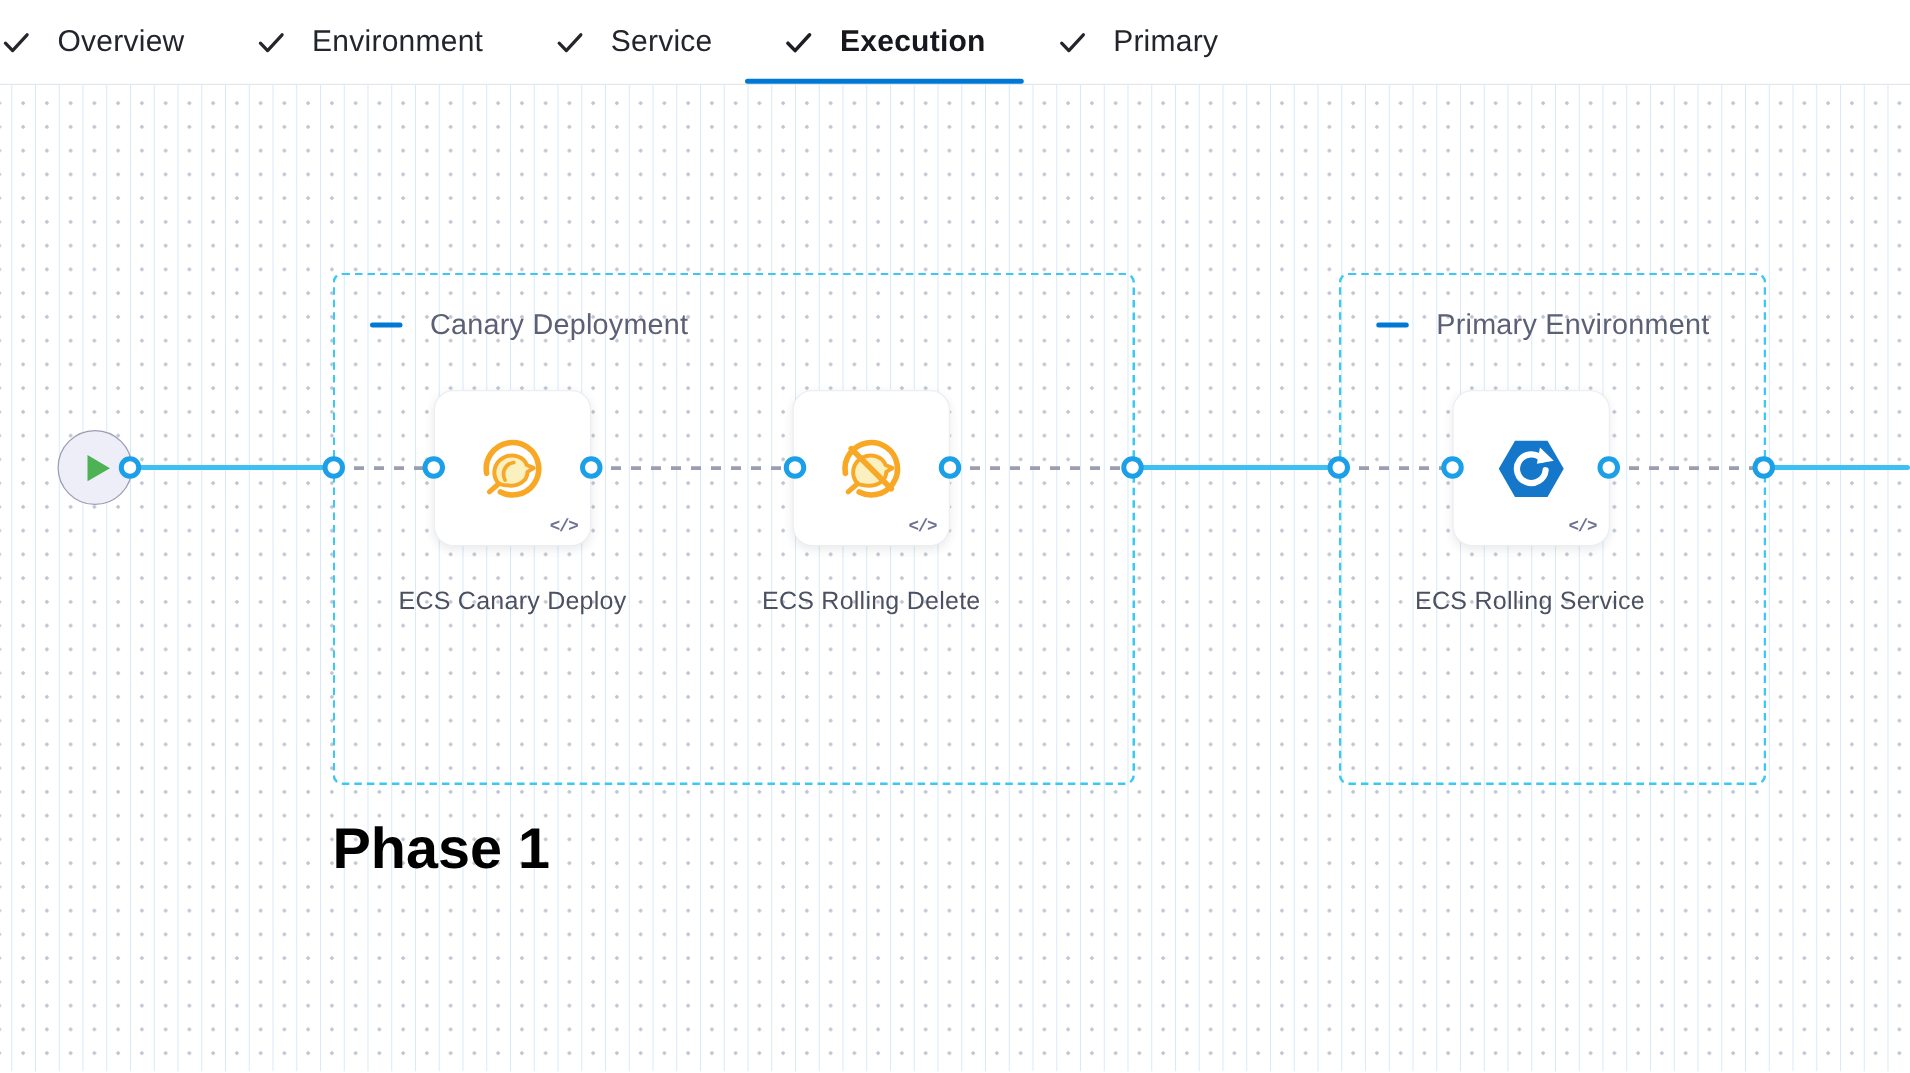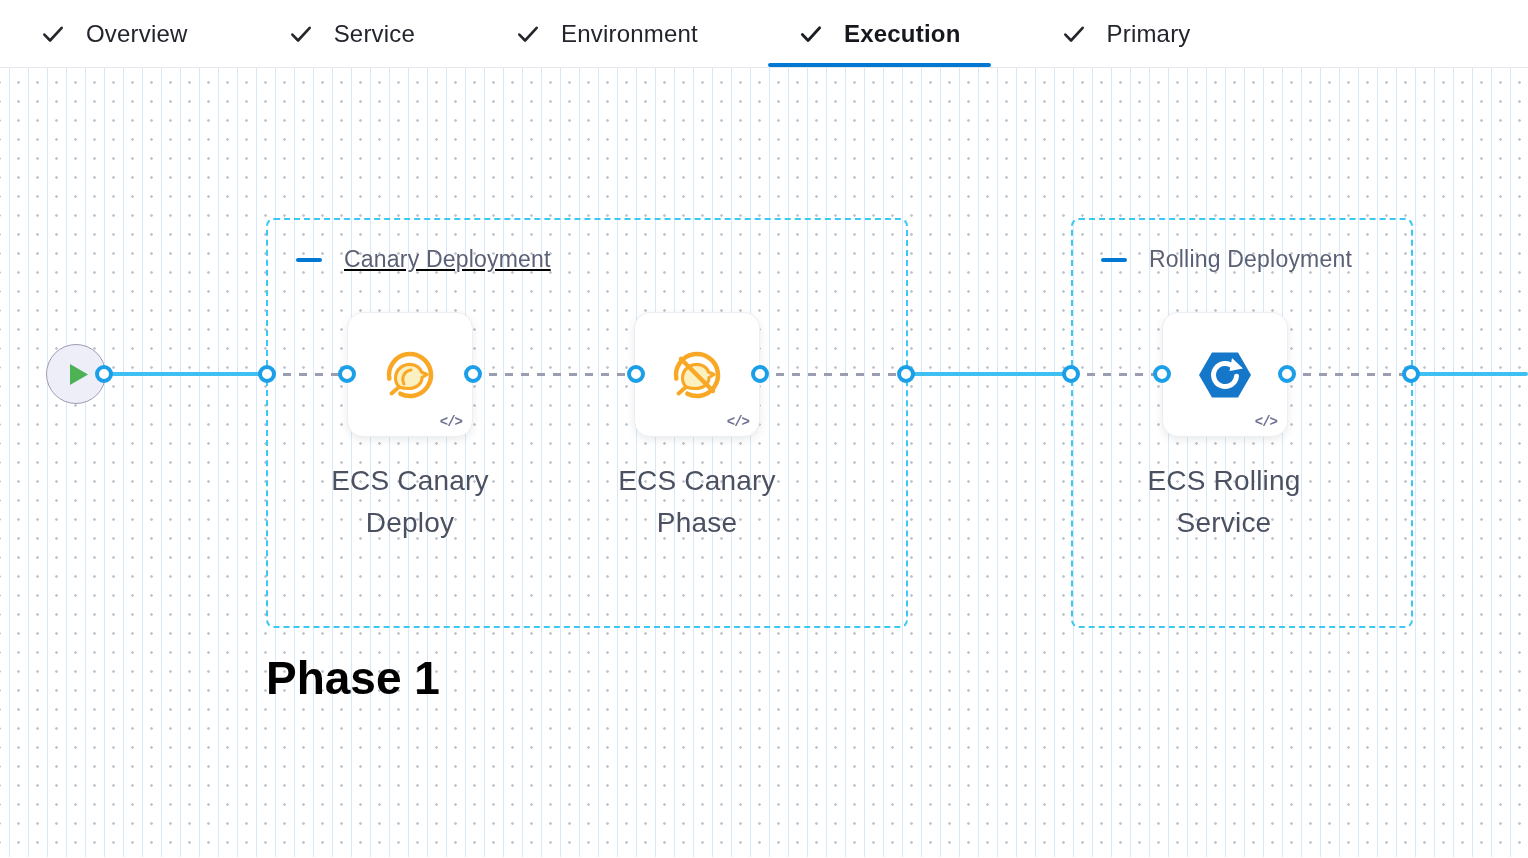--- a/index.html
+++ b/index.html
@@ -1,21 +1,21 @@
 <!DOCTYPE html>
 <html><head>
 <meta charset="utf-8">
 <style>
   * { margin:0; padding:0; box-sizing:border-box; }
   html,body { width:1528px; height:858px; font-family:"Liberation Sans", sans-serif; background:#fff; overflow:hidden; }
 
   
   .tabbar {
     height:68px; background:#fff; border-bottom:1px solid #E6E7EA;
-    display:flex; align-items:center; padding-left:40px; gap:100px;
+    display:flex; align-items:center; gap:56px;
   }
   .tab { display:flex; align-items:center; gap:20px; height:100%; position:relative; cursor:pointer; }
   .tab-label { font-size:24px; color:#23252D; font-weight:500; letter-spacing:0.2px; }
   .tab.active .tab-label { font-weight:700; color:#16181E; }
   .tab.active::after {
     content:""; position:absolute; left:-30px; right:-30px; bottom:0; height:4px;
     background:#0278D5; border-radius:3px;
   }
   .check-icon { width:26px; height:26px; flex:0 0 auto; }
 
@@ -28,21 +28,21 @@
     background-size:19px 19px, 19px 19px;
     background-position:9px 5px, 9px 0;
     overflow:hidden;
   }
 
   
   .group-box {
     position:absolute; top:150px; height:410px;
     border:2px dashed #3BC8F3; border-radius:8px;
   }
-  .group-1 { left:266px; width:642px;text-decoration:underline; }
+  .group-1 { left:266px; width:642px; }
   .group-2 { left:1071px; width:342px; }
   .group-header { display:flex; align-items:center; gap:22px; padding:26px 0 0 28px; }
   .minus-icon { width:26px; height:4px; background:#0278D5; border-radius:2px; cursor:pointer; }
   .group-title { font-size:23px; color:#5C6075; font-weight:500; letter-spacing:0.2px; }
 
   
   .line-solid { position:absolute; top:304px; height:4px; background:#3FC0F3; border-radius:2px; z-index:3; }
   .line-dashed {
     position:absolute; top:305px; height:3px; z-index:3;
     background-image:repeating-linear-gradient(90deg, #9B9DB1 0 8px, transparent 8px 16px);
@@ -75,21 +75,21 @@
   .card-3 { left:1162px; }
   .code-badge {
     position:absolute; right:10px; bottom:6px; font-size:14px; color:#6E7191;
     font-family:"Liberation Mono", monospace; font-weight:700; letter-spacing:-1px;
   }
   .step-icon { width:64px; height:64px; }
 
   
   .step-label {
     position:absolute; top:392px; width:200px; text-align:center; z-index:5;
-    font-size:28px; font-weight:500; color:#4C5162; line-height:42px; letter-spacing:0.2px;
+    font-size:20px; font-weight:500; color:#4C5162; line-height:42px; letter-spacing:0.2px;
   }
   .label-1 { left:310px; }
   .label-2 { left:597px; }
   .label-3 { left:1124px; }
 
   
   .phase-label {
     position:absolute; top:583px; text-align:left; z-index:5;
     font-size:46px; font-weight:700; color:#000;
   }
@@ -103,27 +103,27 @@
   <div class="tab">
     <svg class="check-icon" viewBox="0 0 24 24">
         <path d="M4 12.5 L9.3 18 L20 6.3" fill="none" stroke="#24262C" stroke-width="2.4" stroke-linecap="round" stroke-linejoin="round"></path>
       </svg>
     <span class="tab-label">Overview</span>
   </div>
   <div class="tab">
     <svg class="check-icon" viewBox="0 0 24 24">
         <path d="M4 12.5 L9.3 18 L20 6.3" fill="none" stroke="#24262C" stroke-width="2.4" stroke-linecap="round" stroke-linejoin="round"></path>
       </svg>
+    <span class="tab-label">Environment</span>
+  </div>
+  <div class="tab">
+    <svg class="check-icon" viewBox="0 0 24 24">
+        <path d="M4 12.5 L9.3 18 L20 6.3" fill="none" stroke="#24262C" stroke-width="2.4" stroke-linecap="round" stroke-linejoin="round"></path>
+      </svg>
     <span class="tab-label">Service</span>
-  </div>
-  <div class="tab">
-    <svg class="check-icon" viewBox="0 0 24 24">
-        <path d="M4 12.5 L9.3 18 L20 6.3" fill="none" stroke="#24262C" stroke-width="2.4" stroke-linecap="round" stroke-linejoin="round"></path>
-      </svg>
-    <span class="tab-label">Environment</span>
   </div>
   <div class="tab active">
     <svg class="check-icon" viewBox="0 0 24 24">
         <path d="M4 12.5 L9.3 18 L20 6.3" fill="none" stroke="#1C1E24" stroke-width="2.6" stroke-linecap="round" stroke-linejoin="round"></path>
       </svg>
     <span class="tab-label">Execution</span>
   </div>
   <div class="tab">
     <svg class="check-icon" viewBox="0 0 24 24">
         <path d="M4 12.5 L9.3 18 L20 6.3" fill="none" stroke="#24262C" stroke-width="2.4" stroke-linecap="round" stroke-linejoin="round"></path>
@@ -136,21 +136,21 @@
 
   <div class="group-box group-1">
     <div class="group-header">
       <div class="minus-icon"></div>
       <span class="group-title">Canary Deployment</span>
     </div>
   </div>
   <div class="group-box group-2">
     <div class="group-header">
       <div class="minus-icon"></div>
-      <span class="group-title">Rolling Deployment</span>
+      <span class="group-title">Primary Environment</span>
     </div>
   </div>
 
   <div class="line-solid" style="left:104px;  width:163px;"></div>
   <div class="line-dashed" style="left:267px;  width:80px;"></div>
   <div class="line-dashed" style="left:473px;  width:163px;"></div>
   <div class="line-dashed" style="left:760px;  width:146px;"></div>
   <div class="line-solid" style="left:906px;  width:165px;"></div>
   <div class="line-dashed" style="left:1071px; width:91px;"></div>
   <div class="line-dashed" style="left:1287px; width:124px;"></div>
@@ -197,18 +197,18 @@
   <div class="step-card card-3">
     <svg class="step-icon" viewBox="0 0 64 64">
       <polygon points="6,32 19,9.5 45,9.5 58,32 45,54.5 19,54.5" fill="#1477C9"></polygon>
       <path d="M40.8 24.5 A11.5 11.5 0 1 0 43.5 33.2" fill="none" stroke="#fff" stroke-width="5" stroke-linecap="round"></path>
       <polygon points="39,15 50,25.5 36.5,28" fill="#fff"></polygon>
     </svg>
     <span class="code-badge">&lt;/&gt;</span>
   </div>
 
   <div class="step-label label-1">ECS Canary Deploy</div>
-  <div class="step-label label-2">ECS Canary Phase</div>
+  <div class="step-label label-2">ECS Rolling Delete</div>
   <div class="step-label label-3">ECS Rolling Service</div>
 
   <div class="phase-label phase-1">Phase 1</div>
 
 </div>
 
 </body></html>

